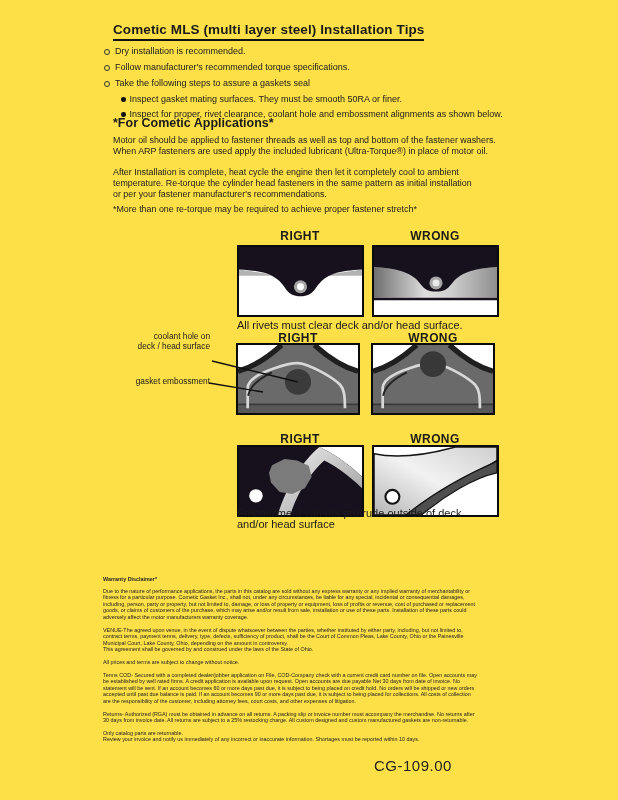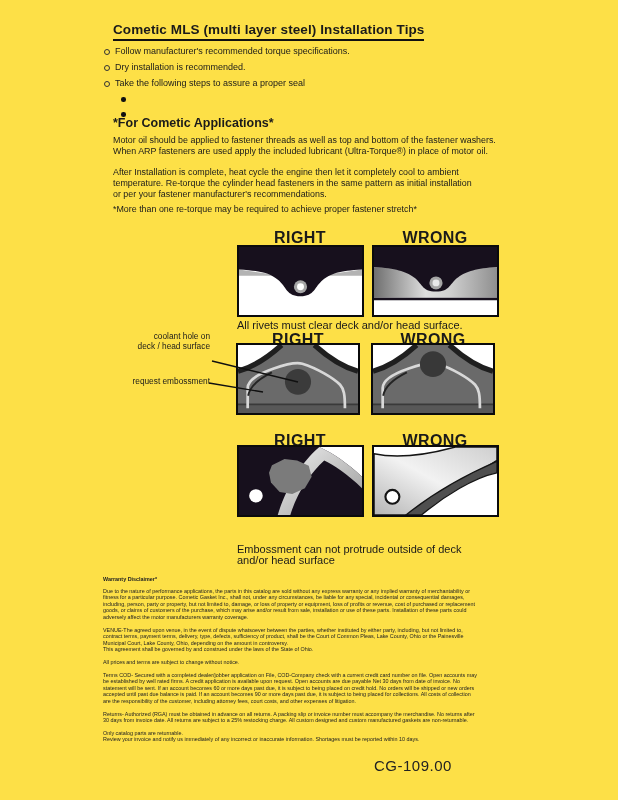--- a/index.html
+++ b/index.html
@@ -13,21 +13,21 @@
     border-bottom:2px solid #111;padding-bottom:2px;display:inline-block;
   }
   .bullets{position:absolute;left:104px;top:46px;font-size:9px;}
   .b-row{display:flex;align-items:flex-start;height:16px;}
   .b-row.sub{margin-left:17px;height:15px;}
   .o-marker{width:4px;height:4px;border:1px solid #333;border-radius:50%;margin:3px 5px 0 0;flex:none;}
   .f-marker{width:4.5px;height:4.5px;background:#111;border-radius:50%;margin:3px 4px 0 0;flex:none;}
   .diesel-heading{position:absolute;left:113px;top:116px;margin:0;font-size:12.5px;font-weight:bold;}
   .para{position:absolute;left:113px;width:440px;margin:0;font-size:8.9px;line-height:10.8px;white-space:pre-line;}
   .p1{top:135px}.p2{top:167px}.p3{top:204px}
-  .dlabel{position:absolute;font-size:16px;font-weight:bold;letter-spacing:.4px;transform:translateX(-50%);}
+  .dlabel{position:absolute;font-size:12px;font-weight:bold;letter-spacing:.4px;transform:translateX(-50%);}
   .dbox{position:absolute;width:127px;height:72px;border:2px solid #0b0b0b;box-sizing:border-box;background:#fff;}
   .dbox svg{display:block;width:100%;height:100%;}
   .dbox.w124{width:124px;}
   .dcaption{position:absolute;font-size:11px;line-height:10.5px;white-space:pre-line;}
   .annot{position:absolute;left:92px;width:118px;text-align:right;font-size:8.3px;line-height:9.5px;white-space:pre-line;}
   .leaders{position:absolute;left:207px;top:342px;width:95px;height:56px;}
   .legal{position:absolute;left:103px;top:576px;width:440px;font-size:5.4px;line-height:6.6px;color:#222;}
   .legal p{margin:0 0 6px 0;white-space:pre-line;}
   .legal .lg-head{font-weight:bold;margin-bottom:5px;}
   .page-code{position:absolute;left:374px;top:757px;font-size:15px;letter-spacing:.5px;color:#222;}
@@ -35,35 +35,37 @@
 </head>
 <body>
 
 <div class="page">
 
   <h1 class="title">Cometic MLS (multi layer steel) Installation Tips</h1>
 
   <div class="bullets">
     <div class="b-row">
       <span class="o-marker"></span>
-      <span>Follow manufacturer's recommended torque specifications.</span>
+      <span>Dry installation is recommended.</span>
     </div>
     <div class="b-row">
       <span class="o-marker"></span>
-      <span>Dry installation is recommended.</span>
+      <span>Follow manufacturer's recommended torque specifications.</span>
     </div>
     <div class="b-row">
       <span class="o-marker"></span>
-      <span>Take the following steps to assure a proper seal</span>
+      <span>Take the following steps to assure a gaskets seal</span>
     </div>
     <div class="b-row sub">
       <span class="f-marker"></span>
+      <span>Inspect gasket mating surfaces.  They must be smooth 50RA or finer.</span>
     </div>
     <div class="b-row sub">
       <span class="f-marker"></span>
+      <span>Inspect for proper, rivet clearance, coolant hole and embossment alignments as shown below.</span>
     </div>
   </div>
 
   <h2 class="diesel-heading">*For Cometic Applications*</h2>
   <p class="para p1">Motor oil should be applied to fastener threads as well as top and bottom of the fastener washers.
 When ARP fasteners are used apply the included lubricant (Ultra-Torque®) in place of motor oil.</p>
   <p class="para p2">After Installation is complete, heat cycle the engine then let it completely cool to ambient
 temperature. Re-torque the cylinder head fasteners in the same pattern as initial installation
 or per your fastener manufacturer's recommendations.</p>
   <p class="para p3">*More than one re-torque may be required to achieve proper fastener stretch*</p>
@@ -101,21 +103,21 @@
     </svg>
   </div>
 
   <div class="dcaption" style="left:237px;top:320px">All rivets must clear deck and/or head surface.</div>
 
   <div class="dlabel" style="left:298px;top:331px">RIGHT</div>
   <div class="dlabel" style="left:433px;top:331px">WRONG</div>
 
   <div class="annot" style="top:332px">coolant hole on
 deck / head surface</div>
-  <div class="annot" style="top:377px">request embossment</div>
+  <div class="annot" style="top:377px">gasket embossment</div>
 
   <div class="dbox w124" style="left:236px;top:343px">
     <svg viewBox="0 0 124 71" preserveAspectRatio="none">
       <rect width="124" height="71" fill="#6a6a6a"></rect>
       <path d="M0,0 H45 C31,13 15,23 0,27.5 Z" fill="#ffffff"></path>
       <path d="M124,0 H79 C93,13 109,23 124,27.5 Z" fill="#ffffff"></path>
       <path d="M45,0 C31,13 15,23 0,27.5" fill="none" stroke="#1f1f1f" stroke-width="5.5"></path>
       <path d="M79,0 C93,13 109,23 124,27.5" fill="none" stroke="#1f1f1f" stroke-width="5.5"></path>
       <rect y="62" width="124" height="9" fill="#585858"></rect>
       <line x1="0" y1="62" x2="124" y2="62" stroke="#3a3a3a" stroke-width="1.6"></line>
@@ -174,21 +176,21 @@
           <stop offset="1" stop-color="#cfcfcf"></stop>
         </linearGradient>
       </defs>
       <rect width="127" height="71" fill="#ffffff"></rect>
       <path d="M0,7 C26,13 55,8 84,0 H127 V14 C96,34 64,52 38,71 L0,71 Z" fill="url(#gd3w)" stroke="#141414" stroke-width="1.6"></path>
       <path d="M127,15 C95,29 60,49 33,71 L49,71 C73,51 103,32 127,27 Z" fill="#4f4f4f" stroke="#141414" stroke-width="1.4"></path>
       <circle cx="19" cy="52" r="7.2" fill="#ffffff" stroke="#141414" stroke-width="2.2"></circle>
     </svg>
   </div>
 
-  <div class="dcaption" style="left:237px;top:544px">Embossment can not protrude outside of deck
+  <div class="dcaption" style="left:237px;top:508px">Embossment can not protrude outside of deck
 and/or head surface</div>
 
   <div class="legal">
     <p class="lg-head">Warranty Disclaimer*</p>
     <p>Due to the nature of performance applications, the parts in this catalog are sold without any express warranty or any implied warranty of merchantability or
 fitness for a particular purpose.  Cometic Gasket Inc., shall not, under any circumstances, be liable for any special, incidental or consequential damages,
 including, person, party or property, but not limited to, damage, or loss of property or equipment, loss of profits or revenue, cost of purchased or replacement
 goods, or claims of customers of the purchase, which may arise and/or result from sale, installation or use of these parts.  Installation of these parts could
 adversely affect the motor manufacturers warranty coverage.</p>
     <p>VENUE-The agreed upon venue, in the event of dispute whatsoever between the parties, whether instituted by either party, including, but not limited to,

